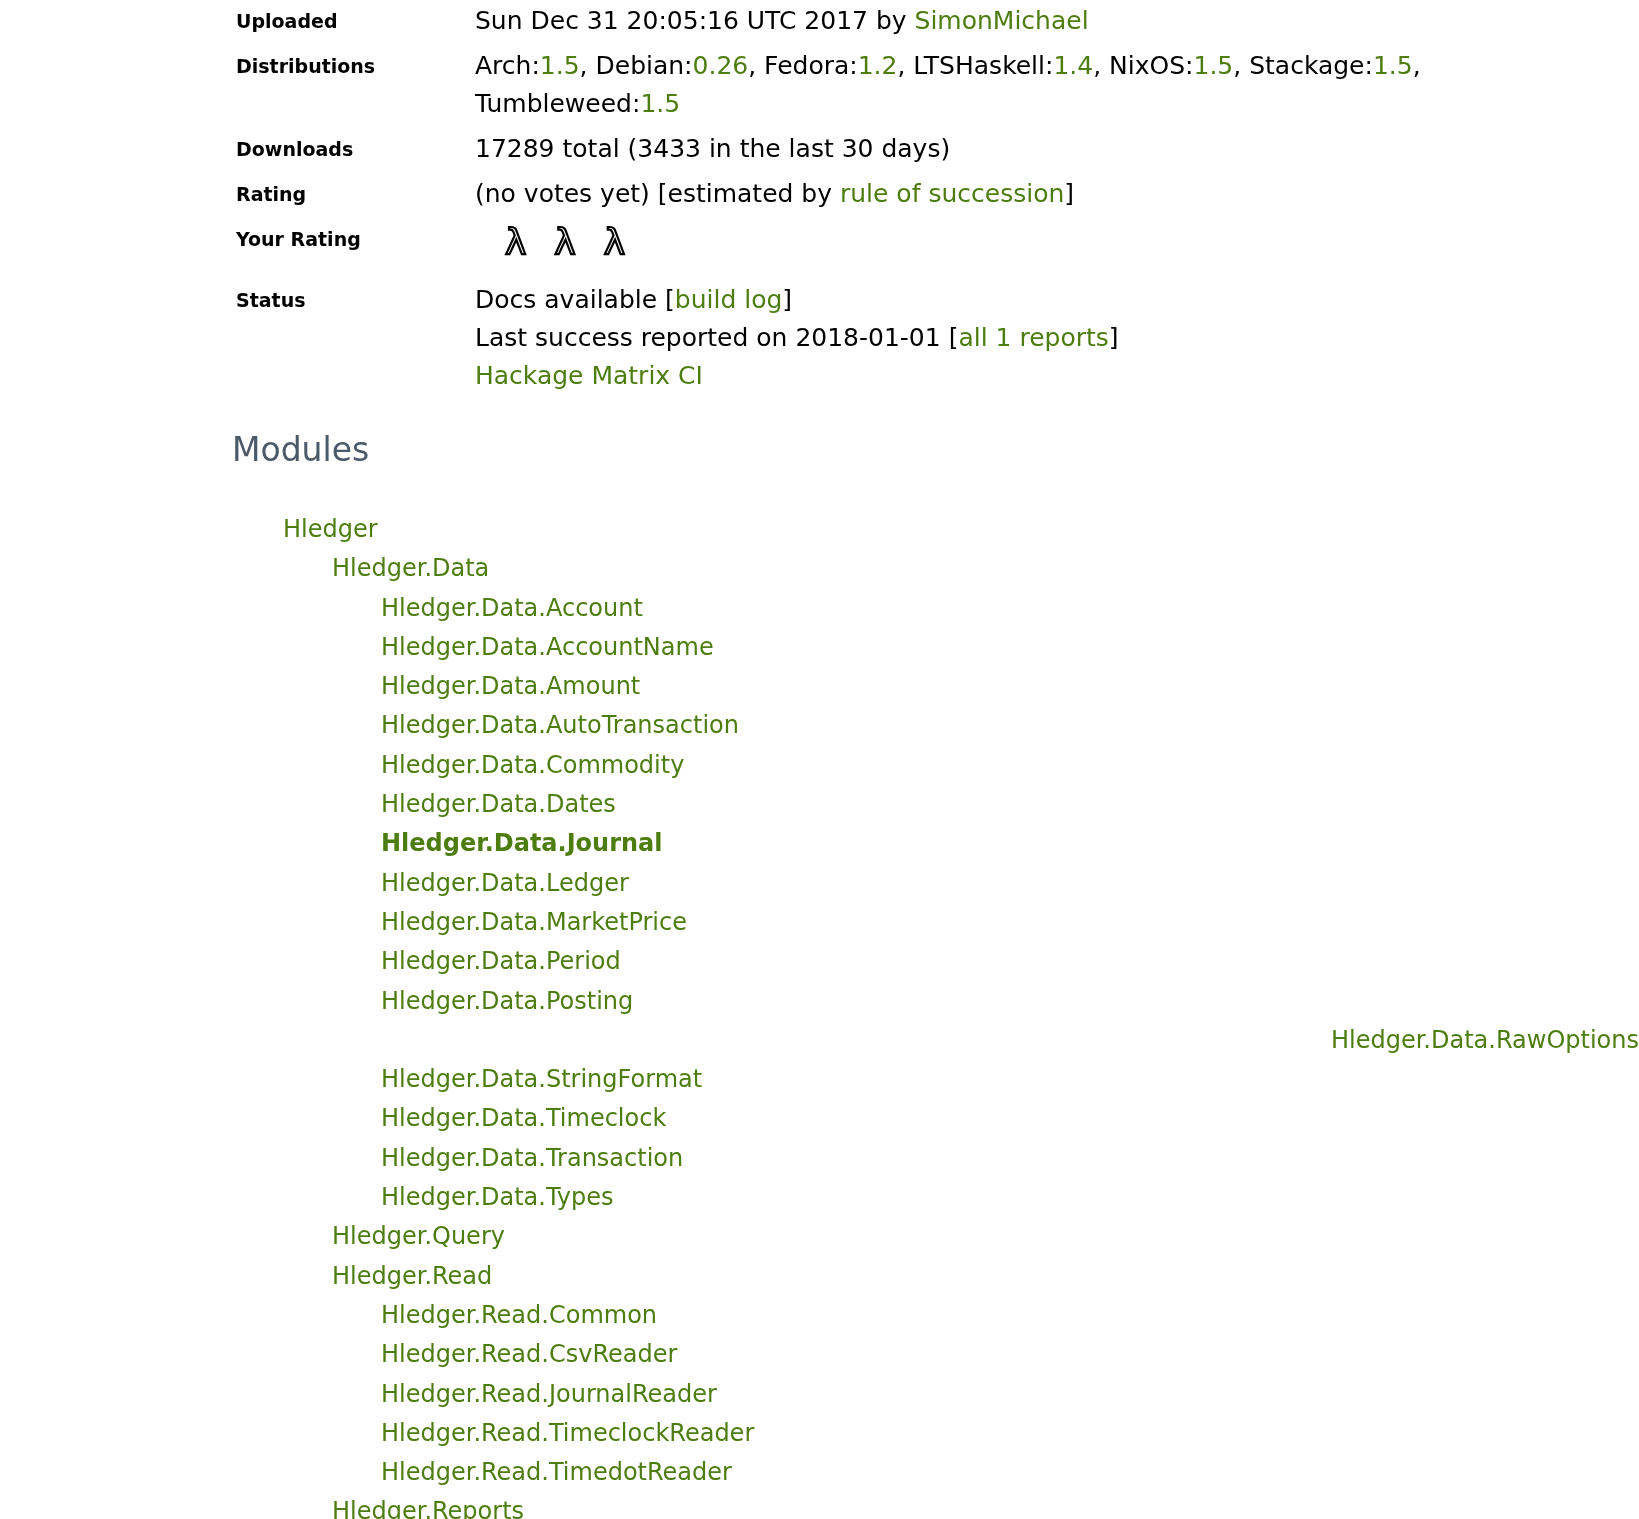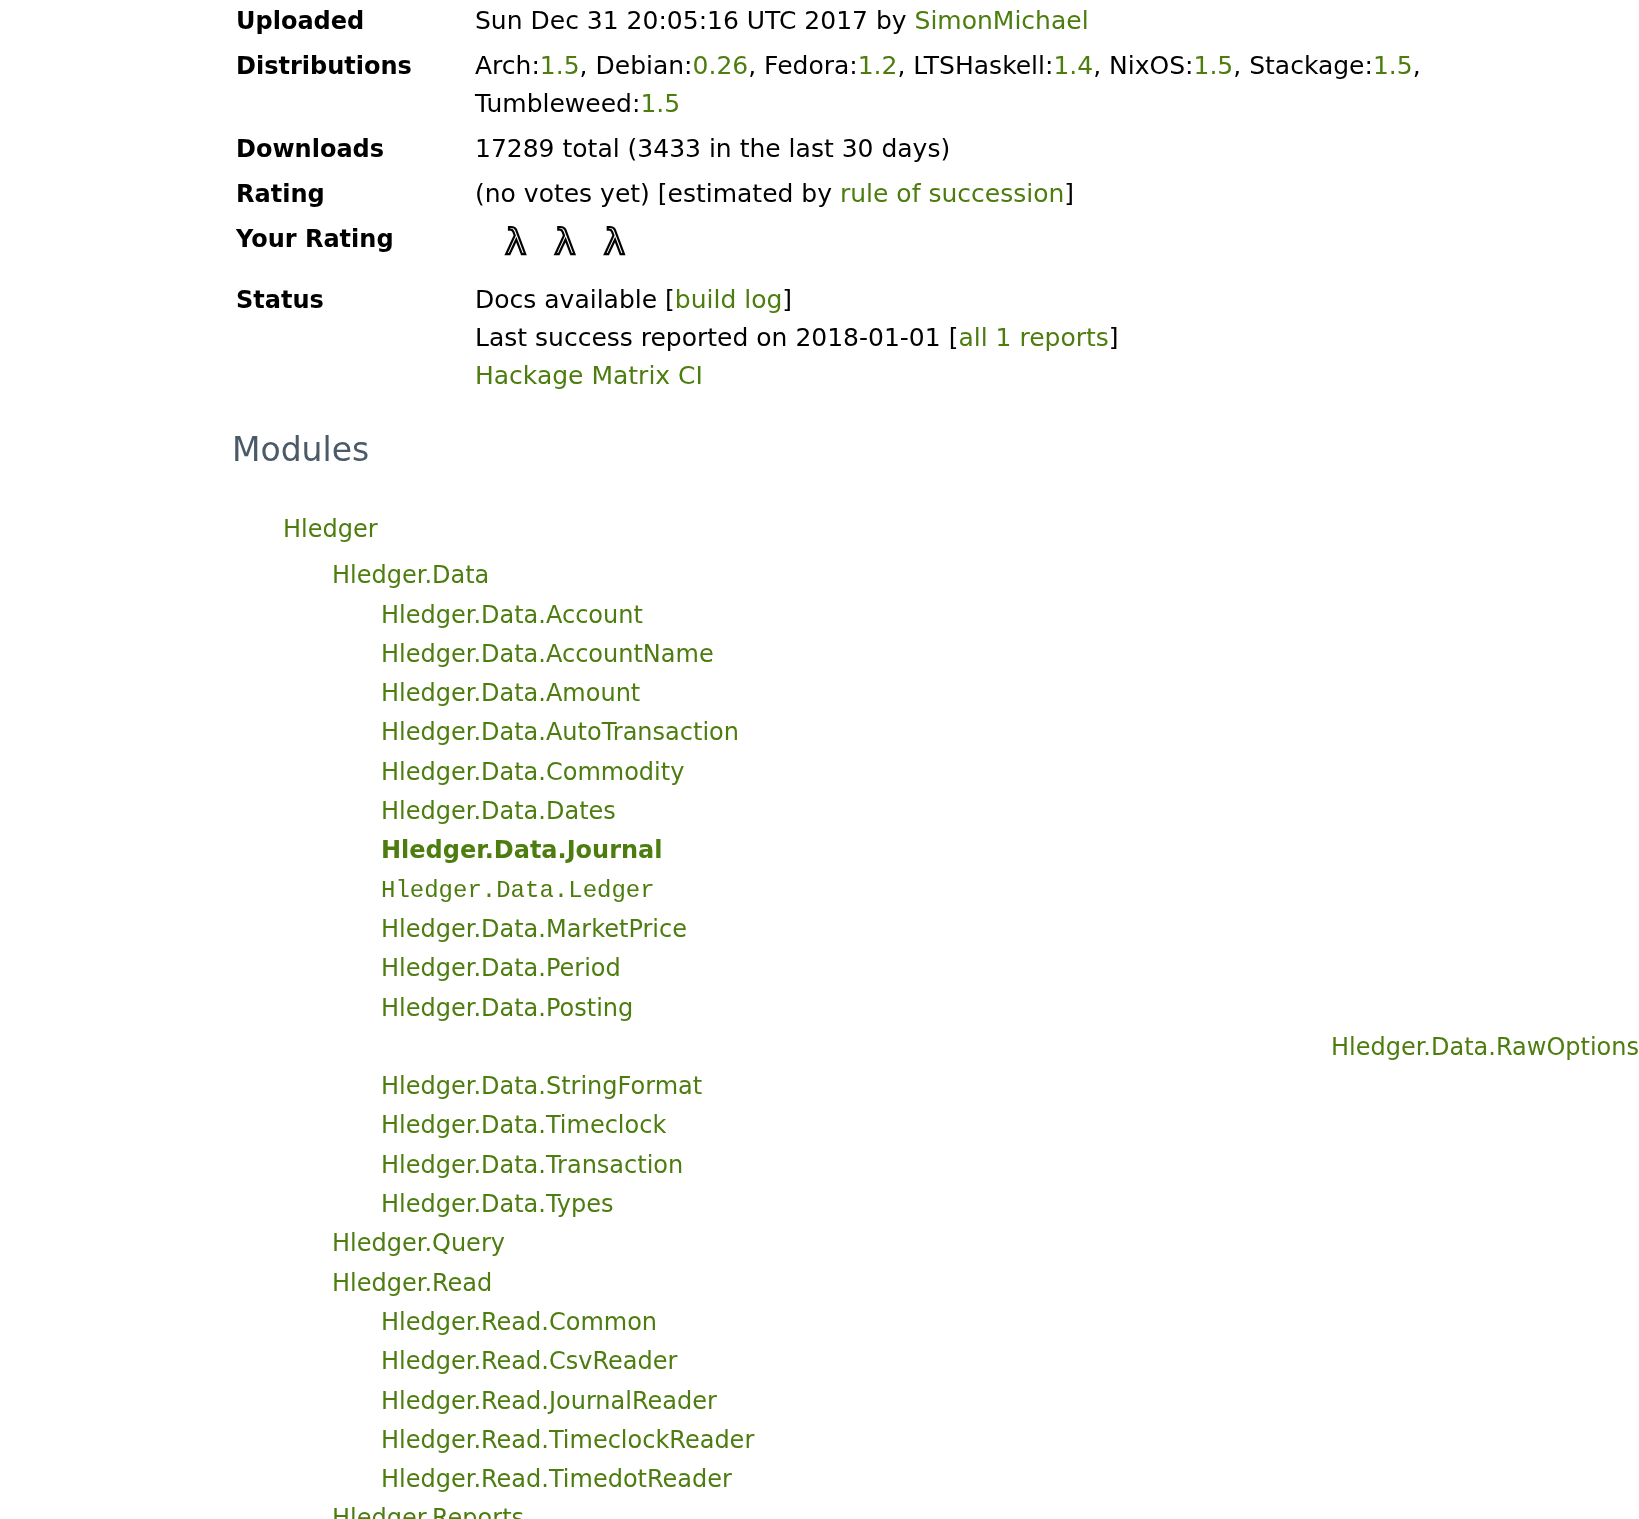--- a/index.html
+++ b/index.html
@@ -20,21 +20,21 @@
   a {
     color: #4d7c0f;
     text-decoration: none;
     cursor: pointer;
   }
   
   table.properties { border-collapse: collapse; }
   table.properties th {
     text-align: left; vertical-align: top;
     font-weight: bold;
-    font-size: 24px; line-height: 38px;
+    font-size: 19px; line-height: 38px;
     width: 239px;
     padding: 0 0 7px 0;
     white-space: nowrap;
   }
   table.properties td {
     vertical-align: top;
     font-size: 25px; line-height: 38px;
     padding: 0 0 7px 0;
     width: 1092px;
   }
@@ -98,29 +98,29 @@
         <div><a>Hackage Matrix CI</a></div>
       </td>
     </tr>
   </tbody>
     </table>
 
   <h2 class="modules-heading">Modules</h2>
 
   <div class="module-list">
       <div class="module-row" style="padding-left: 47px;"><a>Hledger</a></div>
-      <div class="module-row" style="padding-left: 96px; margin-top: 7px;"><a>Hledger.Data</a></div>
+      <div class="module-row" style="padding-left: 96px;"><a>Hledger.Data</a></div>
       <div class="module-row" style="padding-left: 145px;"><a>Hledger.Data.Account</a></div>
       <div class="module-row" style="padding-left: 145px;"><a>Hledger.Data.AccountName</a></div>
       <div class="module-row" style="padding-left: 145px;"><a>Hledger.Data.Amount</a></div>
       <div class="module-row" style="padding-left: 145px;"><a>Hledger.Data.AutoTransaction</a></div>
       <div class="module-row" style="padding-left: 145px;"><a>Hledger.Data.Commodity</a></div>
       <div class="module-row" style="padding-left: 145px;"><a>Hledger.Data.Dates</a></div>
       <div class="module-row" style="padding-left: 145px; font-weight: bold;"><a>Hledger.Data.Journal</a></div>
-      <div class="module-row" style="padding-left: 145px; font-family: Liberation Mono, monospace;"><a>Hledger.Data.Ledger</a></div>
+      <div class="module-row" style="padding-left: 145px;"><a>Hledger.Data.Ledger</a></div>
       <div class="module-row" style="padding-left: 145px;"><a>Hledger.Data.MarketPrice</a></div>
       <div class="module-row" style="padding-left: 145px;"><a>Hledger.Data.Period</a></div>
       <div class="module-row" style="padding-left: 145px;"><a>Hledger.Data.Posting</a></div>
       <div class="module-row" style="padding-left: 145px; text-align: right;"><a>Hledger.Data.RawOptions</a></div>
       <div class="module-row" style="padding-left: 145px;"><a>Hledger.Data.StringFormat</a></div>
       <div class="module-row" style="padding-left: 145px;"><a>Hledger.Data.Timeclock</a></div>
       <div class="module-row" style="padding-left: 145px;"><a>Hledger.Data.Transaction</a></div>
       <div class="module-row" style="padding-left: 145px;"><a>Hledger.Data.Types</a></div>
       <div class="module-row" style="padding-left: 96px;"><a>Hledger.Query</a></div>
       <div class="module-row" style="padding-left: 96px;"><a>Hledger.Read</a></div>

